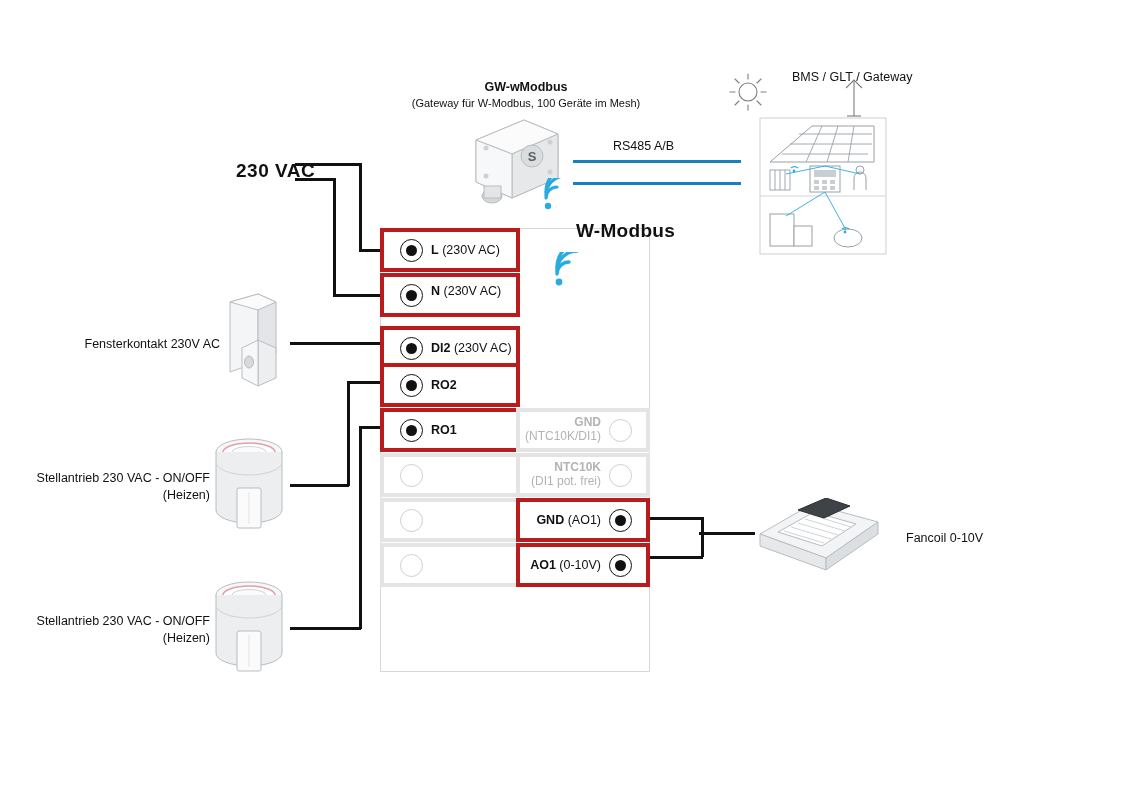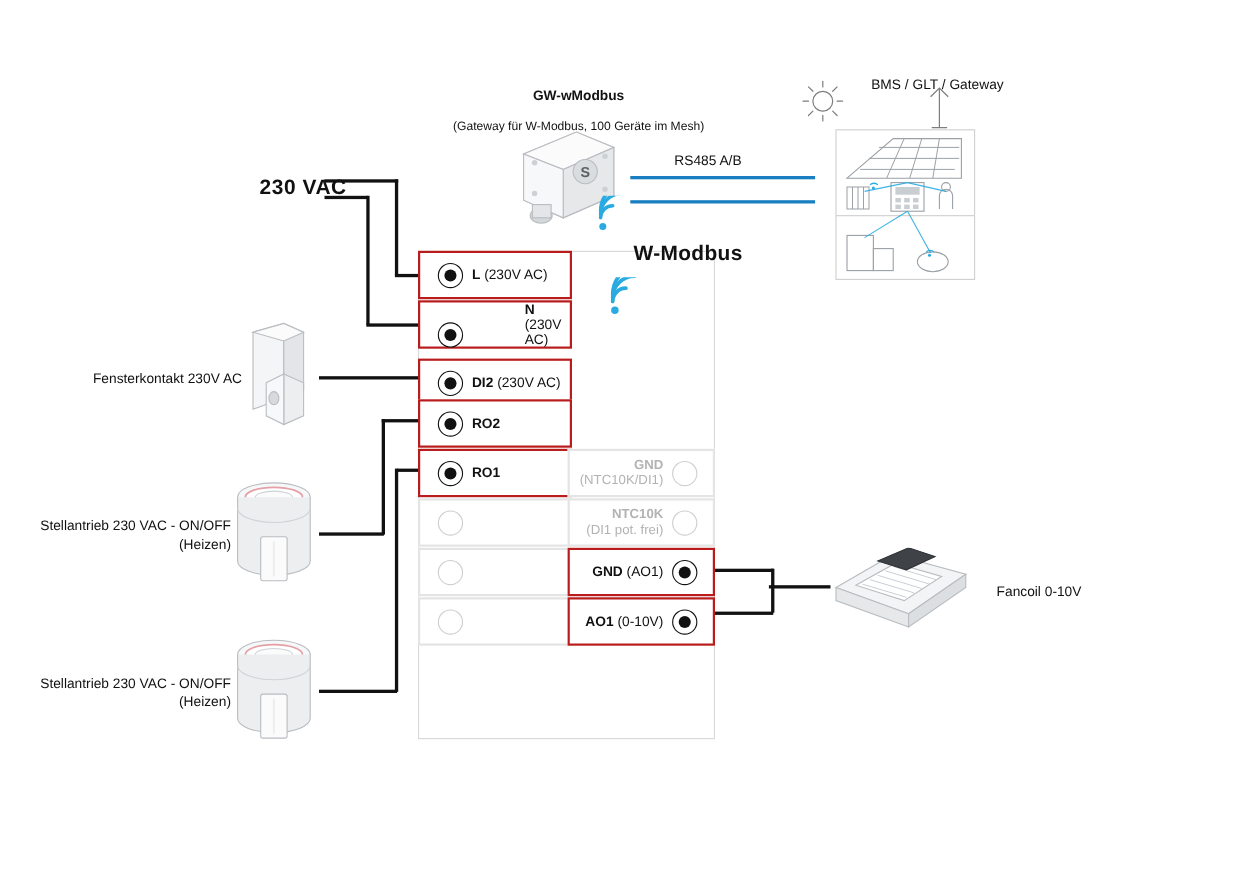--- a/index.html
+++ b/index.html
@@ -18,21 +18,21 @@
   .wire.v{width:2.5px;}
   .bluewire{position:absolute;background:#1a7fc1;height:2.5px;}
 
   
   #block{
     position:absolute;left:380px;top:228px;width:270px;height:444px;
     border:1px solid #d8d8d8;background:#fff;box-sizing:border-box;
   }
   .trow{
     position:absolute;left:380px;width:140px;height:44px;
-    border:2px solid #b91c1c;background:#fff;box-sizing:border-box;
+    border:4px solid #b91c1c;background:#fff;box-sizing:border-box;
     display:flex;align-items:center;
   }
   .trow.rightcol{left:516px;width:134px;justify-content:flex-end;}
   .dot{
     width:21px;height:21px;border-radius:50%;border:1.5px solid #111;
     background:#fff;display:flex;align-items:center;justify-content:center;
     flex:0 0 auto;
   }
   .dot i{display:block;width:11px;height:11px;border-radius:50%;background:#111;}
   .dot.empty{border-color:#cfcfcf;}
@@ -102,21 +102,21 @@
 
 <div class="trow" style="top:228px;">
   <div style="width:100%;display:flex;align-items:center;padding-left:16px;box-sizing:border-box;">
     <div class="dot">
         <i></i>
       </div>
     <div class="termtxt"><span class="u">L</span> <span class="sub">(230V AC)</span></div>
   </div>
 </div>
 <div class="trow" style="top:273px;">
-  <div style="width:100%;display:flex;align-items:flex-end;padding-left:16px;box-sizing:border-box;gap:48px;">
+  <div style="width:100%;display:flex;align-items:flex-start;padding-left:16px;box-sizing:border-box;">
     <div class="dot">
         <i></i>
       </div>
     <div class="termtxt"><span class="u">N</span> <span class="sub">(230V AC)</span></div>
   </div>
 </div>
 <div class="trow" style="top:326px;">
   <div style="width:100%;display:flex;align-items:center;padding-left:16px;box-sizing:border-box;">
     <div class="dot">
         <i></i>
@@ -186,21 +186,21 @@
   <div style="width:100%;display:flex;align-items:center;justify-content:flex-end;padding-right:14px;box-sizing:border-box;">
     <div class="termtxt"><span class="u">AO1</span> <span class="sub">(0-10V)</span></div>
     <div class="dot">
         <i></i>
       </div>
   </div>
 </div>
 
 <div class="abs center" style="left:376px;top:80px;width:300px;">
   <div style="font-size:12.5px;font-weight:700;">GW-wModbus</div>
-  <div style="font-size:11px;margin-top:15px;">(Gateway für W-Modbus, 100 Geräte im Mesh)</div>
+  <div style="font-size:11px;margin-top:3px;">(Gateway für W-Modbus, 100 Geräte im Mesh)</div>
 </div>
 
 <div class="abs" id="gwdev">
   <svg width="100" height="100" viewBox="0 0 100 100">
     <polygon points="10,28 58,8 92,22 92,66 46,86 10,70" fill="#f2f3f5" stroke="#b9bcc0" stroke-width="1"></polygon>
     <polygon points="10,28 58,8 92,22 46,42" fill="#fbfbfc" stroke="#b9bcc0" stroke-width="1"></polygon>
     <polygon points="46,42 92,22 92,66 46,86" fill="#e6e8ea" stroke="#b9bcc0" stroke-width="1"></polygon>
     <polygon points="10,28 46,42 46,86 10,70" fill="#f7f8f9" stroke="#b9bcc0" stroke-width="1"></polygon>
     <circle cx="66" cy="44" r="11" fill="#d9dde0" stroke="#b9bcc0" stroke-width="1"></circle>
     <text x="66" y="49" font-size="13" font-family="Liberation Sans, sans-serif" font-weight="700" fill="#5d6165" text-anchor="middle">S</text>

